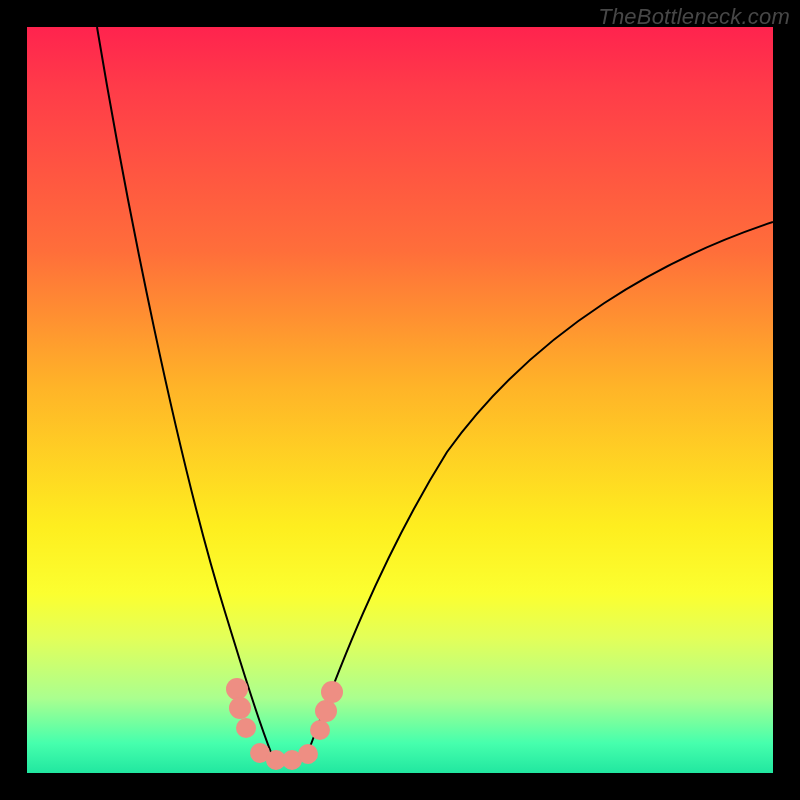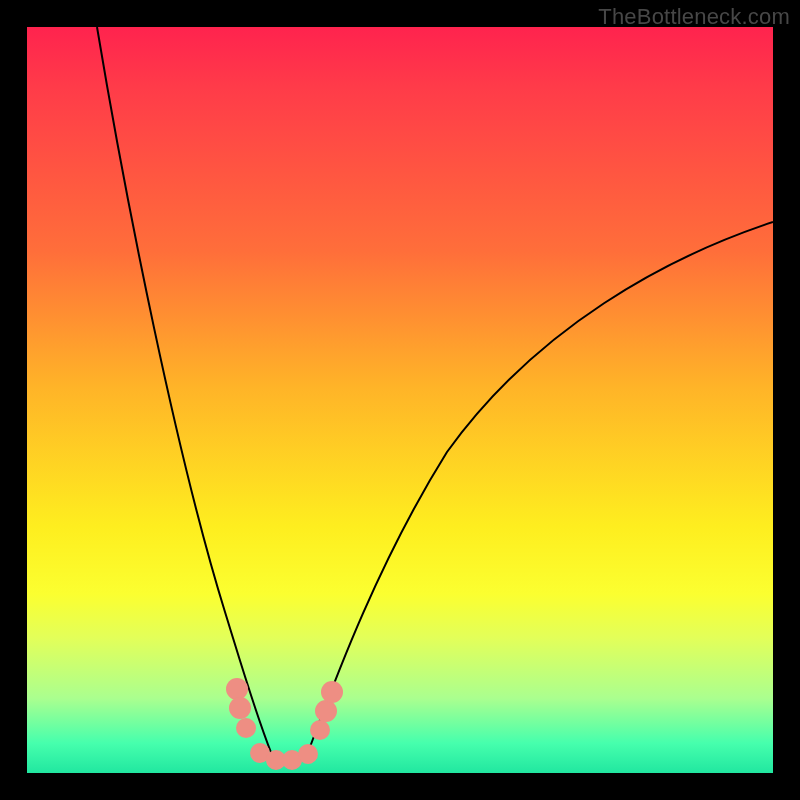--- a/index.html
+++ b/index.html
@@ -18,20 +18,21 @@
   }
   .watermark {
     position: absolute;
     top: 4px;
     right: 10px;
     color: #474747;
     font-size: 22px;
     font-weight: 400;
     letter-spacing: 0.2px;
     z-index: 10;
+    font-style: italic;
   }
   .plot-area {
     position: absolute;
     left: 27px;
     top: 27px;
     width: 746px;
     height: 746px;
     
     background: linear-gradient(
       to bottom,

